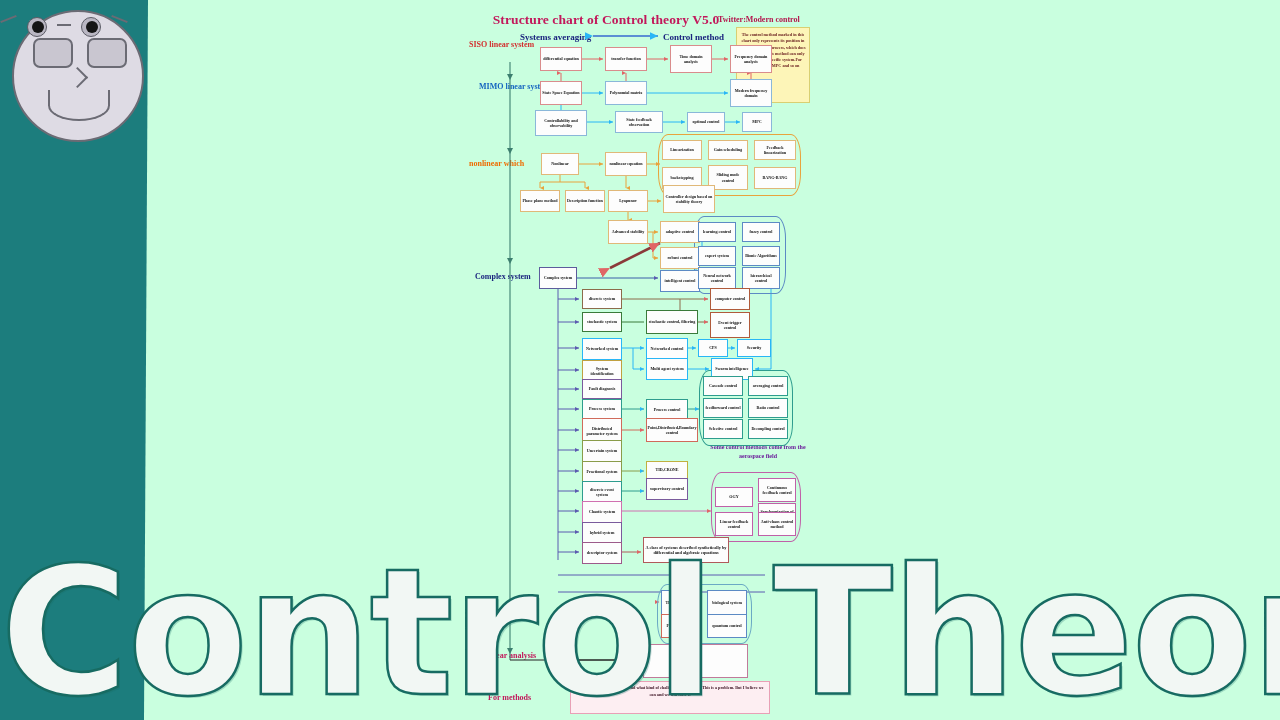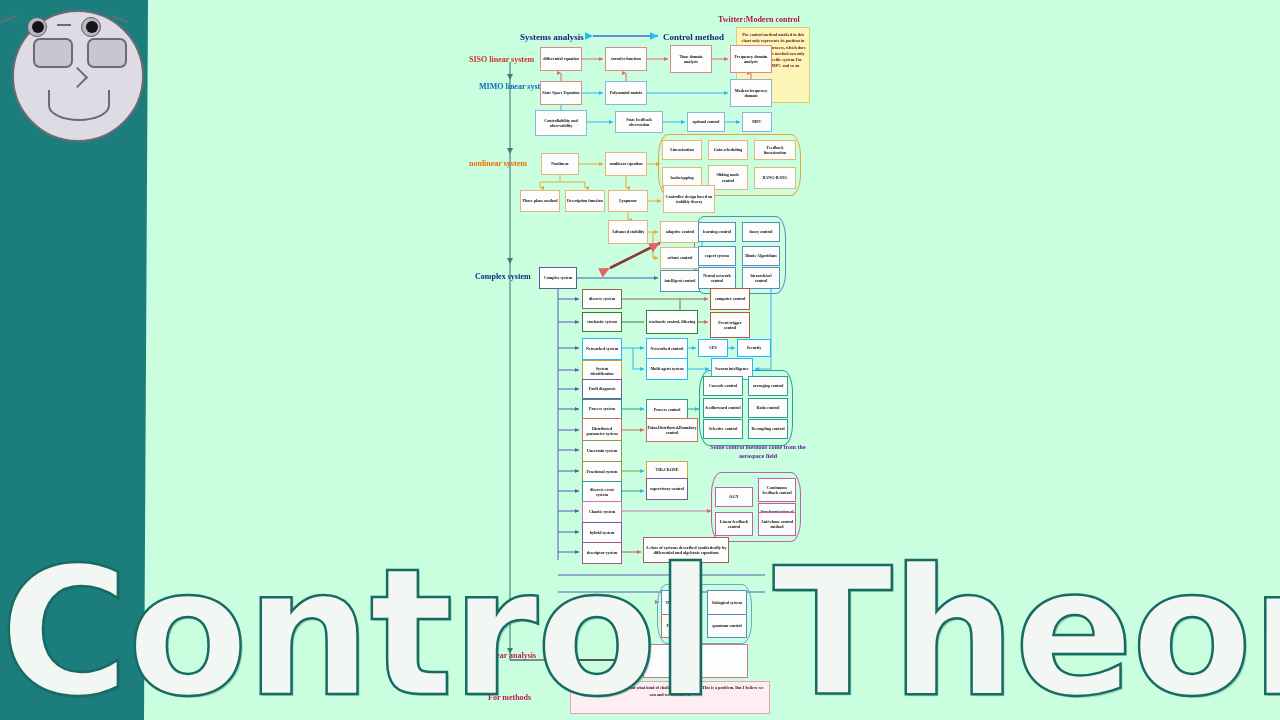--- a/index.html
+++ b/index.html
@@ -82,21 +82,21 @@
     line-height: 1.5; padding: 4px 3px;
   }
   .note-bottom {
     position: absolute; left: 105px; top: 681px; width: 200px; height: 33px;
     background: #fdeef2; border: 1px solid #e8a0b6;
     font-size: 4.2px; font-weight: bold; color: #3a1020; text-align: center;
     line-height: 1.65; padding: 3px;
   }
 
   .slabel { position: absolute; font-size: 8px; font-weight: bold; white-space: nowrap; }
-  .slabel.siso  { left: 4px;  top: 55px;  color: #d32f2f; }
+  .slabel.siso  { left: 4px;  top: 40px;  color: #d32f2f; }
   .slabel.mimo  { left: 14px; top: 82px;  color: #1565c0; width: 64px; text-align: center; line-height: 1.3; }
   .slabel.nonl  { left: 4px;  top: 159px; color: #ef6c00; }
   .slabel.cplx  { left: 10px; top: 272px; color: #1a237e; }
   .slabel.geom  { left: 8px;  top: 651px; color: #c2185b; }
   .slabel.future{ left: 23px; top: 693px; color: #c2185b; }
 
   .aero-note {
     position: absolute; left: 245px; top: 443px; width: 96px; text-align: center;
     font-size: 6px; font-weight: bold; color: #6a1b9a; line-height: 1.45;
   }
@@ -145,32 +145,33 @@
   <div class="iris l"></div>
   <div class="iris r"></div>
   <div class="pupil l"></div>
   <div class="pupil r"></div>
   <div class="nose"></div>
   <div class="mouth"></div>
 </div>
 
 <div id="chart">
 
+  <div class="title" style="color: rgb(194, 24, 91);">Structure chart of Control theory V5.0</div>
   <div class="twitter">Twitter:Modern control</div>
 
-  <div class="hdr sa">Systems analysis</div>
+  <div class="hdr sa">Systems averaging</div>
   <div class="hdr cm">Control method</div>
 
   <div class="note-yellow">The control method marked in this chart only represents its position in the development process, which does not mean that this method can only be used for a specific system.For example, PID,MPC and so on</div>
   <div class="note-bottom">Where will control theory go and what kind of challenges we will face. This is a problem. But I believe we can and we will solve it</div>
   <div class="aero-note">Some control methods come from the aerospace field</div>
 
   <div class="slabel siso" style="color: rgb(211, 47, 47);">SISO linear system</div>
   <div class="slabel mimo" style="color: rgb(21, 101, 192);">MIMO linear system</div>
-  <div class="slabel nonl" style="color: rgb(239, 108, 0);">nonlinear system</div>
+  <div class="slabel nonl" style="color: rgb(239, 108, 0);">nonlinear which</div>
   <div class="slabel cplx" style="color: rgb(26, 35, 126);">Complex system</div>
   <div class="slabel geom" style="color: rgb(194, 24, 91);">Nonlinear analysis</div>
   <div class="slabel future" style="color: rgb(194, 24, 91);">For methods</div>
 
   <svg id="wires" width="360" height="720" viewBox="0 0 360 720" style="position:absolute;left:0;top:0;">
     <defs>
       <marker id="aR" markerWidth="5" markerHeight="5" refX="4.2" refY="2" orient="auto">
         <path d="M0,0 L4.2,2 L0,4 z" fill="#29b6f6"></path>
         </marker>
       <marker id="aRr" markerWidth="5" markerHeight="5" refX="4.2" refY="2" orient="auto">

